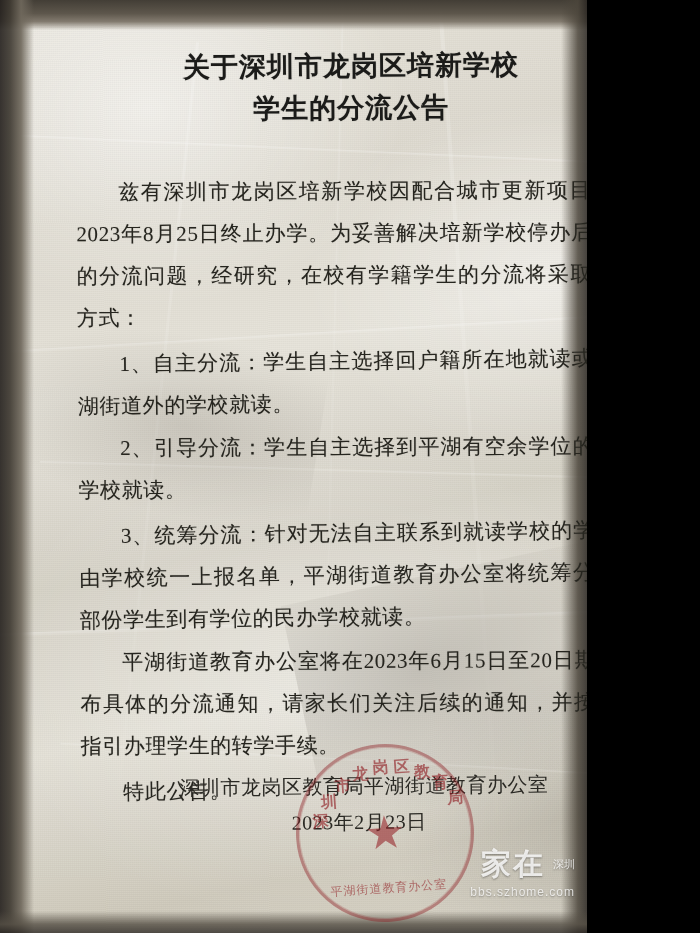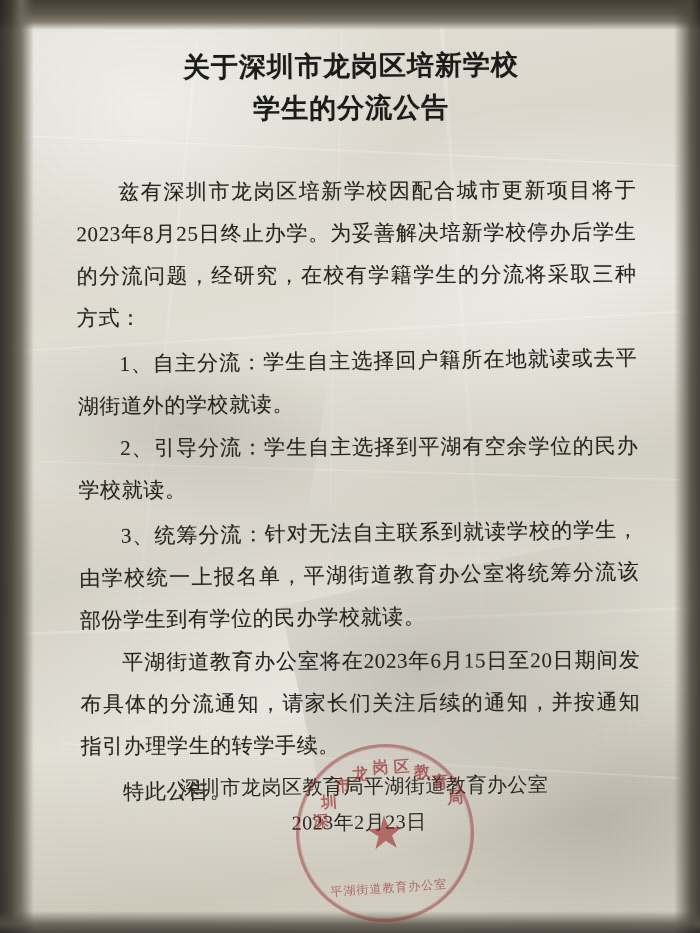--- a/index.html
+++ b/index.html
@@ -10,21 +10,21 @@
   body {
     width: 700px;
     height: 933px;
     overflow: hidden;
     font-family: "Liberation Serif", "DejaVu Serif", serif;
   }
 
   
   .photo {
     position: relative;
-    width: 700px;
+    width: 587px;
     height: 933px;
     overflow: hidden;
     background: #cfc9bc;
   }
 
   
   .desk {
     position: absolute;
     inset: 0;
     background:
@@ -308,13 +308,19 @@
       <span style="transform: rotate(-6deg)  translate(0,-76px) rotate(6deg);">岗</span>
       <span style="transform: rotate(10deg)  translate(0,-76px) rotate(-10deg);">区</span>
       <span style="transform: rotate(26deg)  translate(0,-76px) rotate(-26deg);">教</span>
       <span style="transform: rotate(42deg)  translate(0,-76px) rotate(-42deg);">育</span>
       <span style="transform: rotate(58deg)  translate(0,-76px) rotate(-58deg);">局</span>
     </div>
     <div class="star">★</div>
     <div class="stamp-sub">平湖街道教育办公室</div>
   </div>
 
+  <div class="watermark">
+    <div>
+      <span class="wm-main">家在</span><span class="wm-sub-box">深圳</span>
+    </div>
+    <div class="wm-url">bbs.szhome.com</div>
+  </div>
 </div>
 
 </body></html>

